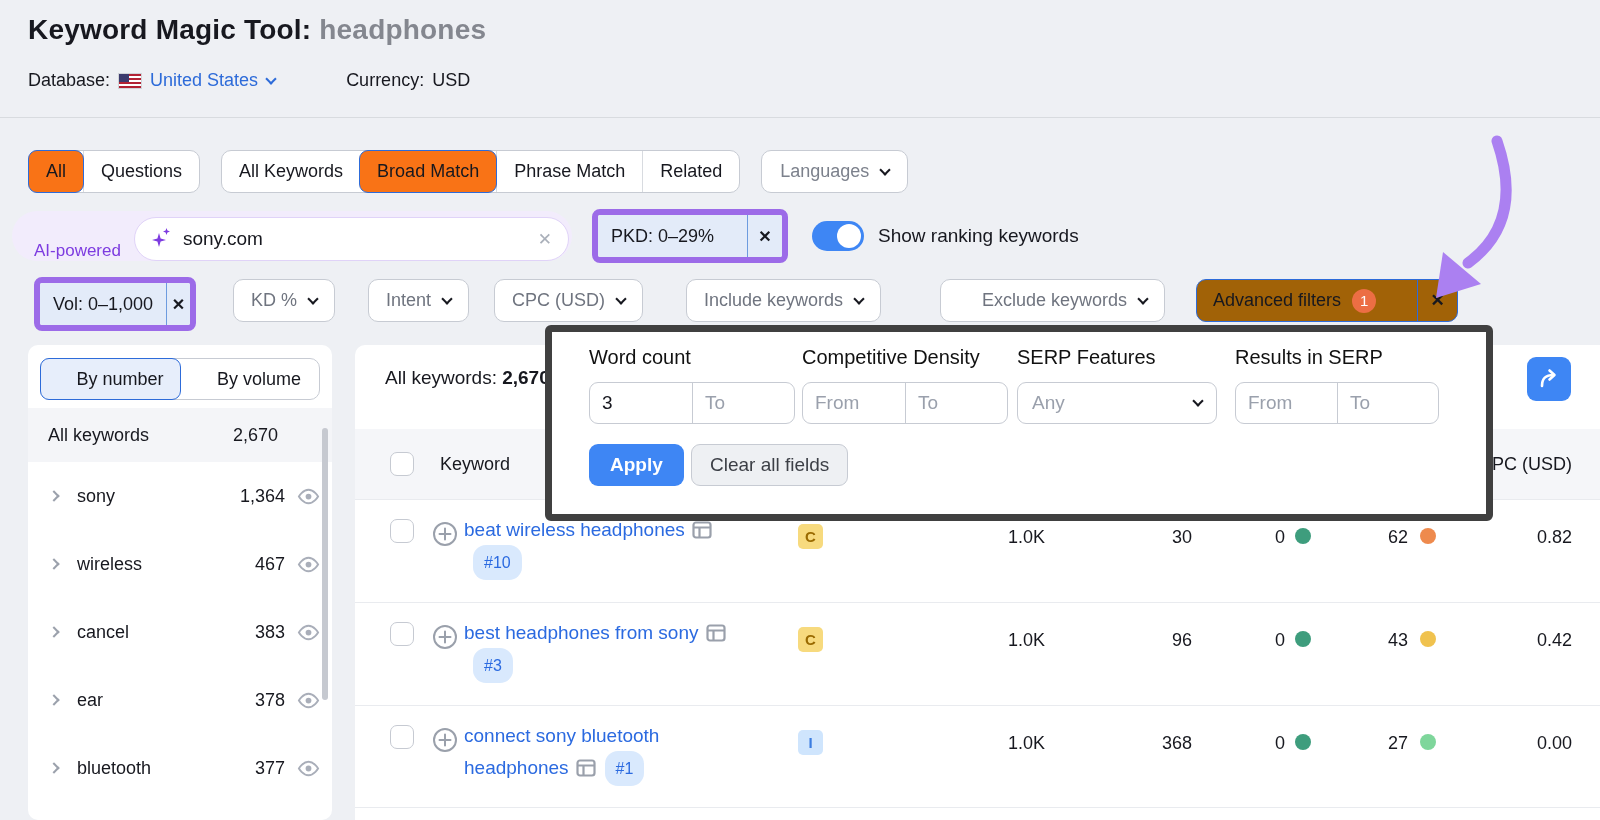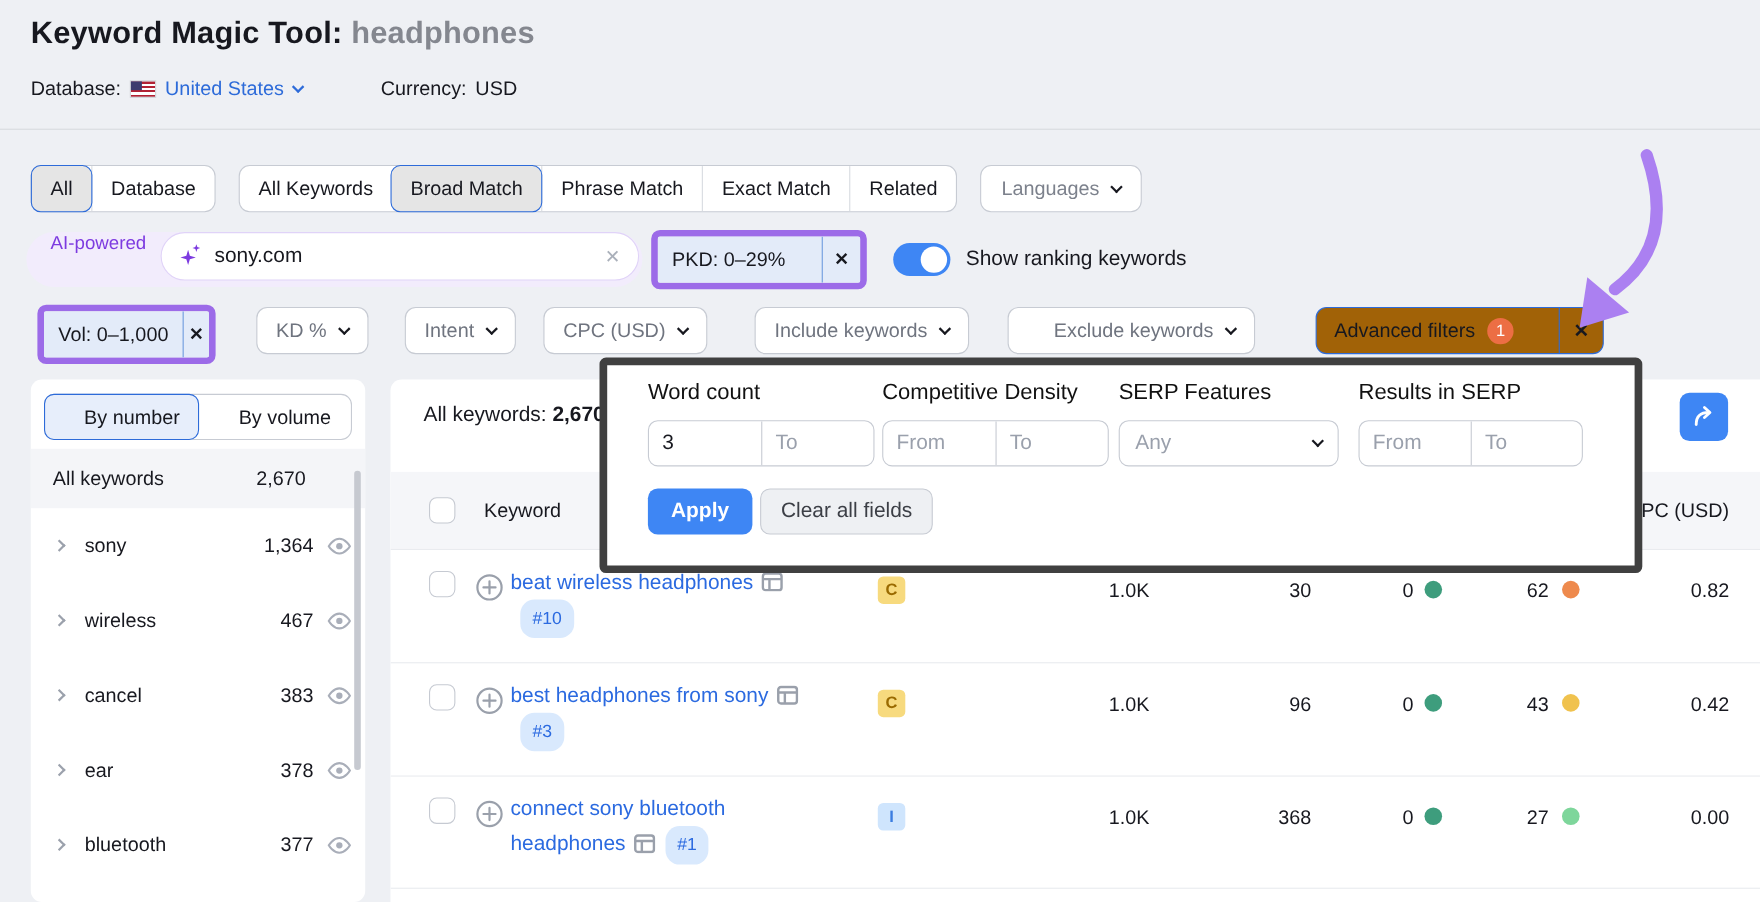--- a/index.html
+++ b/index.html
@@ -17,25 +17,25 @@
   .link-blue { color:#2d6bd9; }
   .chev { display:inline-block; width:8px; height:8px; border-right:2px solid currentColor; border-bottom:2px solid currentColor; transform:rotate(45deg); margin-top:-4px; }
   .currency { margin-left:62px; display:flex; gap:8px; }
   .hr { left:0; top:117px; width:1600px; height:1px; background:#d8dbdf; }
 
   
   .tabs-row { left:28px; top:150px; display:flex; gap:21px; }
   .seg-group { display:flex; background:#fff; border:1px solid #c7cbd3; border-radius:10px; height:43px; font-size:18px; }
   .seg { padding:0 17px; display:flex; align-items:center; border-left:1px solid #d8dbe0; white-space:nowrap; }
   .seg:first-child { border-left:none; }
-  .seg.sel { background:#e5e5e5; border:1.5px solid #2d6bd9; border-radius:9px; margin:-1px; position:relative; z-index:1; }
+  .seg.sel { background:#f97316; border:1.5px solid #2d6bd9; border-radius:9px; margin:-1px; position:relative; z-index:1; }
   .pill-dd { display:flex; align-items:center; gap:12px; background:#fff; border:1px solid #c7cbd3; border-radius:10px; height:43px; padding:0 18px; font-size:18px; color:#7c818c; }
 
   
-  .ai-wrap { left:24px; top:211px; width:560px; height:50px; background:#f2ecfc; border-radius:25px; display:flex; align-items:flex-start; }
+  .ai-wrap { left:12px; top:211px; width:560px; height:50px; background:#f2ecfc; border-radius:25px; display:flex; align-items:flex-end; }
   .ai-label { padding:0 13px 0 22px; color:#7d3be0; font-size:17px; white-space:nowrap; }
   .search-box { flex:1; height:44px; background:#fff; border:1px solid #e0d3f8; border-radius:22px; margin-right:3px; display:flex; align-items:center; padding:0 16px; gap:10px; font-size:19px; }
   .search-x { margin-left:auto; color:#aab0ba; font-size:17px; }
 
   .hl { position:absolute; border:6px solid #9c6be8; border-radius:8px; display:flex; overflow:hidden; }
   .chip { flex:1; background:#e3ebf9; display:flex; align-items:center; font-size:18px; }
   .chip-label { padding:0 13px; white-space:nowrap; }
   .chip-x { width:35px; align-self:stretch; border-left:1px solid #6d9bdf; display:flex; align-items:center; justify-content:center; font-size:16px; font-weight:bold; background:#e3ebf9; }
   .hl-pkd { left:592px; top:209px; width:196px; height:54px; }
   .hl-vol { left:22px; top:277px; width:162px; height:54px;margin-left:12px; }
@@ -122,27 +122,26 @@
     <span class="currency">
       <span>Currency:</span>
       <span>USD</span>
     </span>
   </div>
   <div class="abs hr"></div>
 
   <div class="abs tabs-row">
     <div class="seg-group">
       <div class="seg sel">All</div>
-      <div class="seg">Database</div>
+      <div class="seg">Questions</div>
     </div>
     <div class="seg-group">
       <div class="seg">All Keywords</div>
       <div class="seg sel">Broad Match</div>
       <div class="seg">Phrase Match</div>
-      <div class="seg">Exact Match</div>
       <div class="seg">Related</div>
     </div>
     <div class="pill-dd">
       <span>Languages</span>
       <span class="chev" style="color:#17181f;"></span>
     </div>
   </div>
 
   <div class="abs ai-wrap">
     <span class="ai-label">AI-powered</span>
@@ -184,21 +183,21 @@
     <span class="chev" style="color:#17181f;"></span>
   </div>
   <div class="f-pill" style="left:494px;">
     <span>CPC (USD)</span>
     <span class="chev" style="color:#17181f;"></span>
   </div>
   <div class="f-pill" style="left:686px;">
     <span>Include keywords</span>
     <span class="chev" style="color:#17181f;"></span>
   </div>
-  <div class="f-pill" style="left:916px;padding-left:41px;">
+  <div class="f-pill" style="left:940px;padding-left:41px;">
     <span>Exclude keywords</span>
     <span class="chev" style="color:#17181f;"></span>
   </div>
   <div class="abs adv">
     <span class="adv-label">Advanced filters</span>
     <span class="adv-badge">1</span>
     <span class="adv-x">✕</span>
   </div>
 
   <div class="abs side-card">

